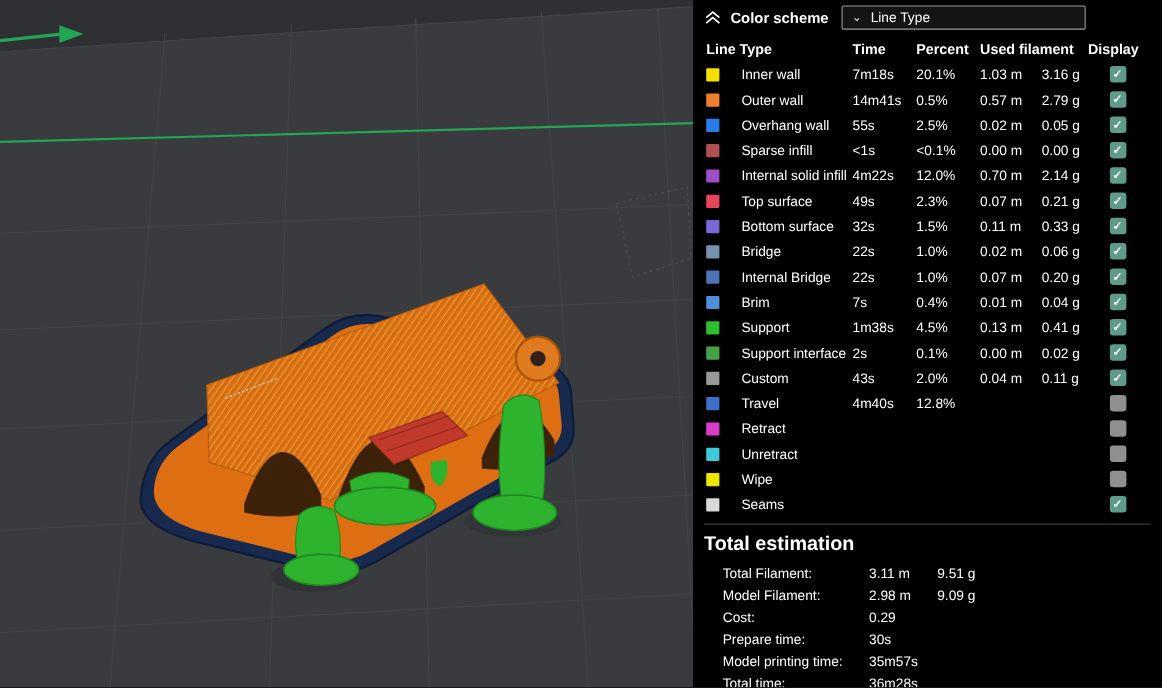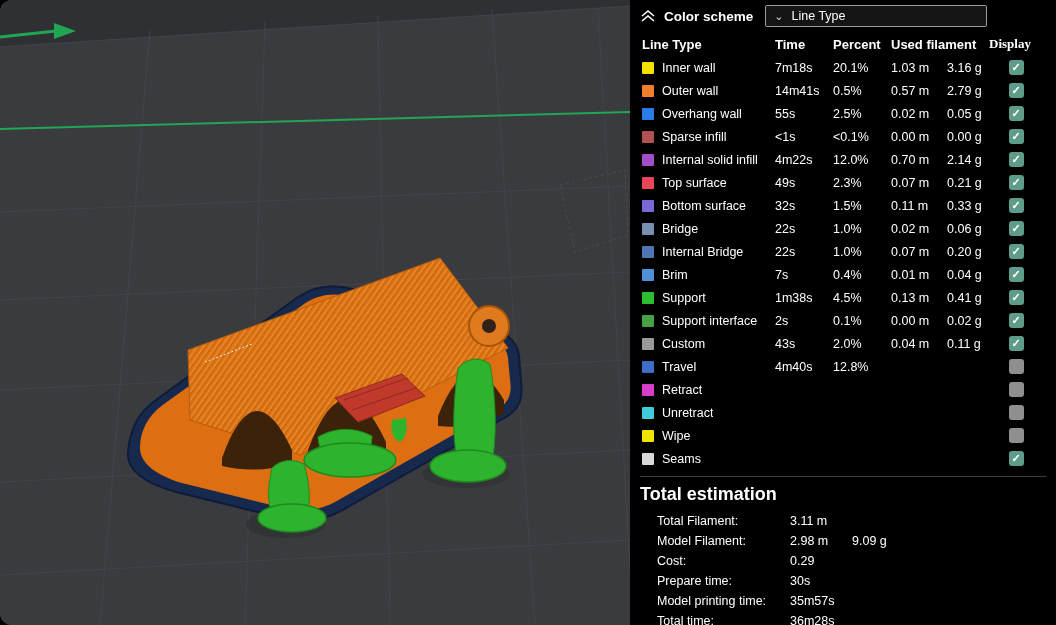--- a/index.html
+++ b/index.html
@@ -1,39 +1,39 @@
 <!DOCTYPE html>
 <html><head>
 <meta charset="utf-8">
 <style>
   * { margin:0; padding:0; box-sizing:border-box; }
   body { font-family:"Liberation Sans", sans-serif; background:#000; }
-  .app { width:1056px; height:625px; display:flex; overflow:hidden; background:#000;border-radius:12px; }
+  .app { width:1056px; height:625px; display:flex; overflow:hidden; background:#000; }
 
   
   .viewport { width:630px; height:625px; position:relative; background:#3a3b3e; flex:none; }
   .viewport svg { display:block; }
 
   
   .panel { flex:1; background:#000; color:#fff; font-size:12.5px; overflow:hidden; }
   .panel-header { height:32px; display:flex; align-items:center; gap:8px; padding:0 10px; }
   .collapse-icon { width:16px; height:14px; display:inline-flex; cursor:pointer; }
   .panel-title { font-weight:bold; font-size:13.5px; white-space:nowrap; }
   .dropdown { margin-left:4px; width:222px; height:22px; border:1px solid #9a9a9a; border-radius:2px;
               background:#141414; display:flex; align-items:center; gap:8px; padding:0 8px; cursor:pointer; }
   .dropdown .caret { color:#ddd; font-size:11px; line-height:1; }
   .dropdown .value { color:#fff; font-size:12.5px; }
 
   .thead { display:grid; grid-template-columns:133px 58px 58px 98px 54px; padding:0 0 0 12px;
            height:24px; align-items:center; font-weight:bold; font-size:13px; }
-  .thead .c-display { text-align:left;font-family:Liberation Serif, serif; }
+  .thead .c-display { text-align:left; }
 
   .trows { padding-left:12px; }
   .trow { display:grid; grid-template-columns:133px 58px 58px 56px 42px 54px; align-items:center; height:23px; }
-  .label-cell { display:flex; align-items:center; gap:8px; min-width:0; }
+  .label-cell { display:flex; align-items:center; gap:20px; min-width:0; }
   .swatch { width:12px; height:12px; flex:none; border-radius:1px; }
   .lbl { white-space:nowrap; overflow:hidden; }
   .cell { white-space:nowrap; }
   .disp { display:flex; justify-content:center; }
   .checkbox { width:15px; height:15px; border-radius:3px; display:inline-flex; align-items:center;
               justify-content:center; font-size:11px; font-weight:bold; color:#fff; cursor:pointer; }
   .checkbox.checked { background:#5E9B8A; }
   .checkbox.unchecked { background:#8F8F8F; }
 
   .divider { height:1px; background:#3f3f3f; margin:6px 10px 0 10px; }
@@ -385,20 +385,21 @@
     </div>
   </div>
       </div>
 
     <div class="divider"></div>
     <div class="totals-title">Total estimation</div>
     <div class="totrows">
         <div class="totrow">
     <div class="tlabel">Total Filament:</div>
     <div class="tv1">3.11 m</div>
+    <div class="tv2">9.51 g</div>
   </div>
         <div class="totrow">
     <div class="tlabel">Model Filament:</div>
     <div class="tv1">2.98 m</div>
     <div class="tv2">9.09 g</div>
   </div>
         <div class="totrow">
     <div class="tlabel">Cost:</div>
     <div class="tv1">0.29</div>
     <div class="tv2"></div>

